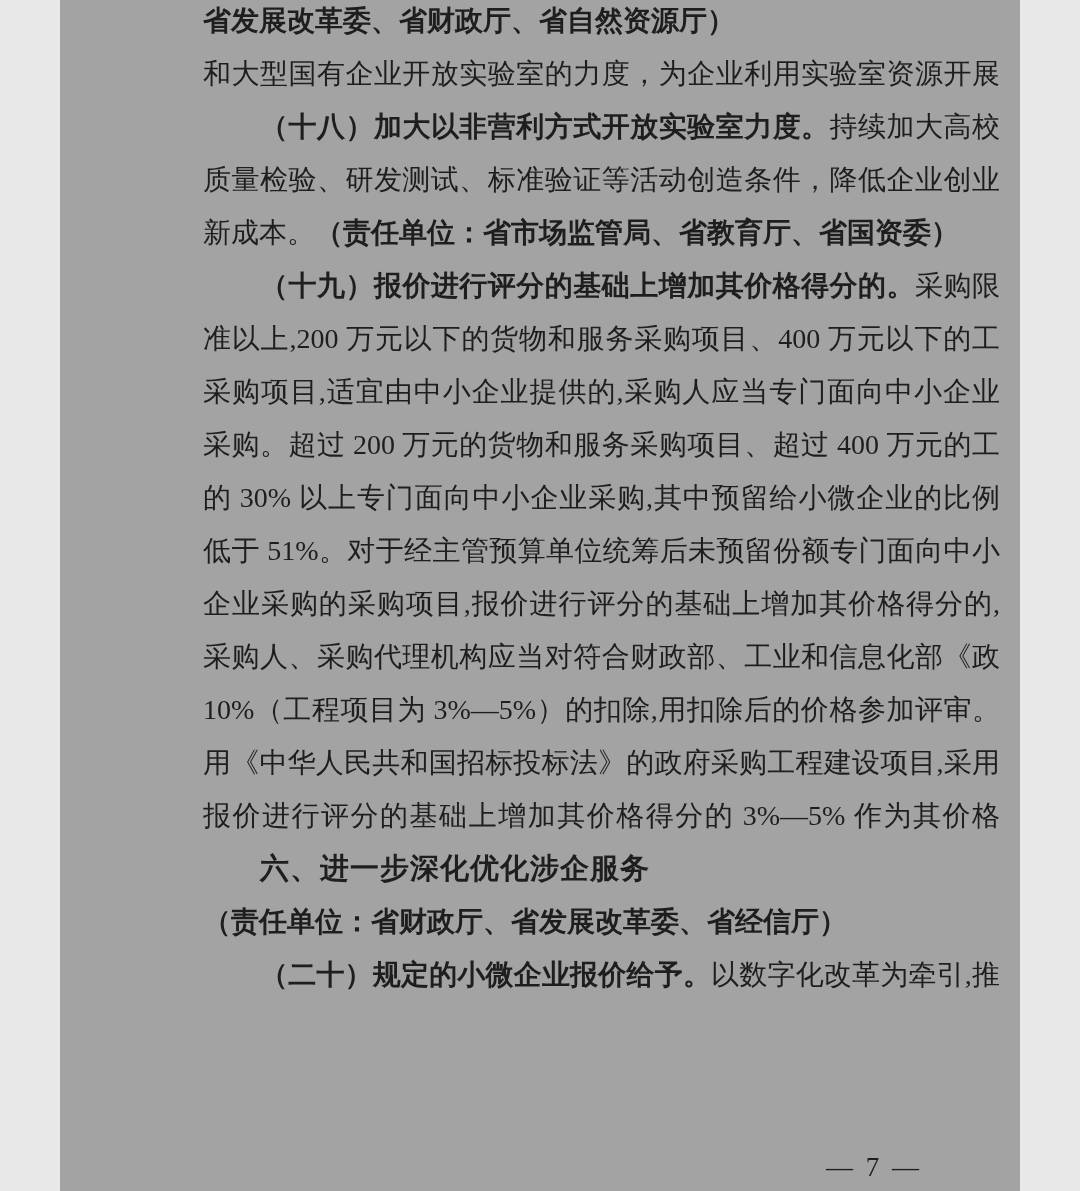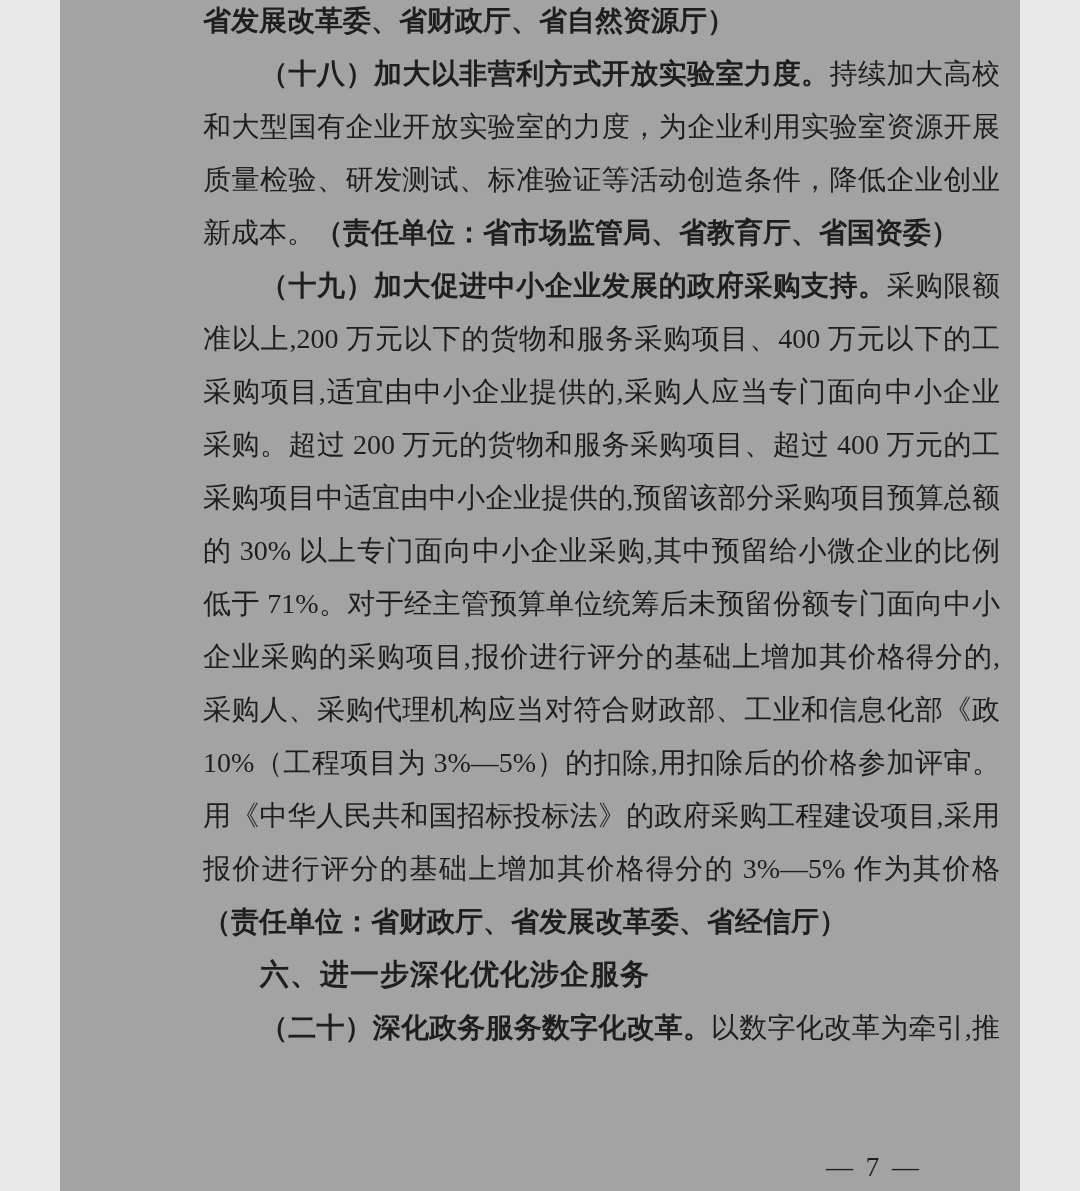--- a/index.html
+++ b/index.html
@@ -51,56 +51,55 @@
   }
 </style>
 </head>
 <body>
 
 <div class="page">
   <div class="textblock">
 
     <div class="line"><span class="seg b">省发展改革委、省财政厅、省自然资源厅）</span></div>
 
+    <div class="line j"><span class="seg">和大型国有企业开放实验室的力度，为企业利用实验室资源开展</span></div>
+
     <div class="line j ind"><span class="seg b">（十八）加大以非营利方式开放实验室力度。</span><span class="seg">持续加大高校</span></div>
-
-    <div class="line j"><span class="seg">和大型国有企业开放实验室的力度，为企业利用实验室资源开展</span></div>
 
     <div class="line j"><span class="seg">质量检验、研发测试、标准验证等活动创造条件，降低企业创业创</span></div>
 
     <div class="line"><span class="seg">新成本。</span><span class="seg b">（责任单位：省市场监管局、省教育厅、省国资委）</span></div>
 
-    <div class="line j ind"><span class="seg b">（十九）加大促进中小企业发展的政府采购支持。</span><span class="seg">采购限额标</span></div>
+    <div class="line j ind"><span class="seg b">（十九）报价进行评分的基础上增加其价格得分的。</span><span class="seg">采购限额标</span></div>
 
     <div class="line j"><span class="seg">准以上,200 万元以下的货物和服务采购项目、400 万元以下的工程</span></div>
 
     <div class="line j"><span class="seg">采购项目,适宜由中小企业提供的,采购人应当专门面向中小企业</span></div>
 
     <div class="line j"><span class="seg">采购。超过 200 万元的货物和服务采购项目、超过 400 万元的工程</span></div>
 
-    <div class="line j"><span class="seg">采购项目中适宜由中小企业提供的,预留该部分采购项目预算总额</span></div>
 
     <div class="line j"><span class="seg">的 30% 以上专门面向中小企业采购,其中预留给小微企业的比例不</span></div>
 
-    <div class="line j"><span class="seg">低于 71%。对于经主管预算单位统筹后未预留份额专门面向中小</span></div>
+    <div class="line j"><span class="seg">低于 51%。对于经主管预算单位统筹后未预留份额专门面向中小</span></div>
 
     <div class="line j"><span class="seg">企业采购的采购项目,报价进行评分的基础上增加其价格得分的,</span></div>
 
     <div class="line j"><span class="seg">采购人、采购代理机构应当对符合财政部、工业和信息化部《政府采</span></div>
 
 
     <div class="line j"><span class="seg">10%（工程项目为 3%—5%）的扣除,用扣除后的价格参加评审。适</span></div>
 
     <div class="line j"><span class="seg">用《中华人民共和国招标投标法》的政府采购工程建设项目,采用综</span></div>
 
 
     <div class="line j"><span class="seg">报价进行评分的基础上增加其价格得分的 3%—5% 作为其价格分。</span></div>
 
+    <div class="line ind heading"><span class="seg">六、进一步深化优化涉企服务</span></div>
+
     <div class="line"><span class="seg b">（责任单位：省财政厅、省发展改革委、省经信厅）</span></div>
 
-    <div class="line ind heading"><span class="seg">六、进一步深化优化涉企服务</span></div>
-
-    <div class="line j ind"><span class="seg b">（二十）深化政务服务数字化改革。</span><span class="seg">以数字化改革为牵引,推</span></div>
+    <div class="line j ind"><span class="seg b">（二十）规定的小微企业报价给予。</span><span class="seg">以数字化改革为牵引,推</span></div>
 
   </div>
 
   <div class="pageno">— 7 —</div>
 </div>
 
 </body></html>

